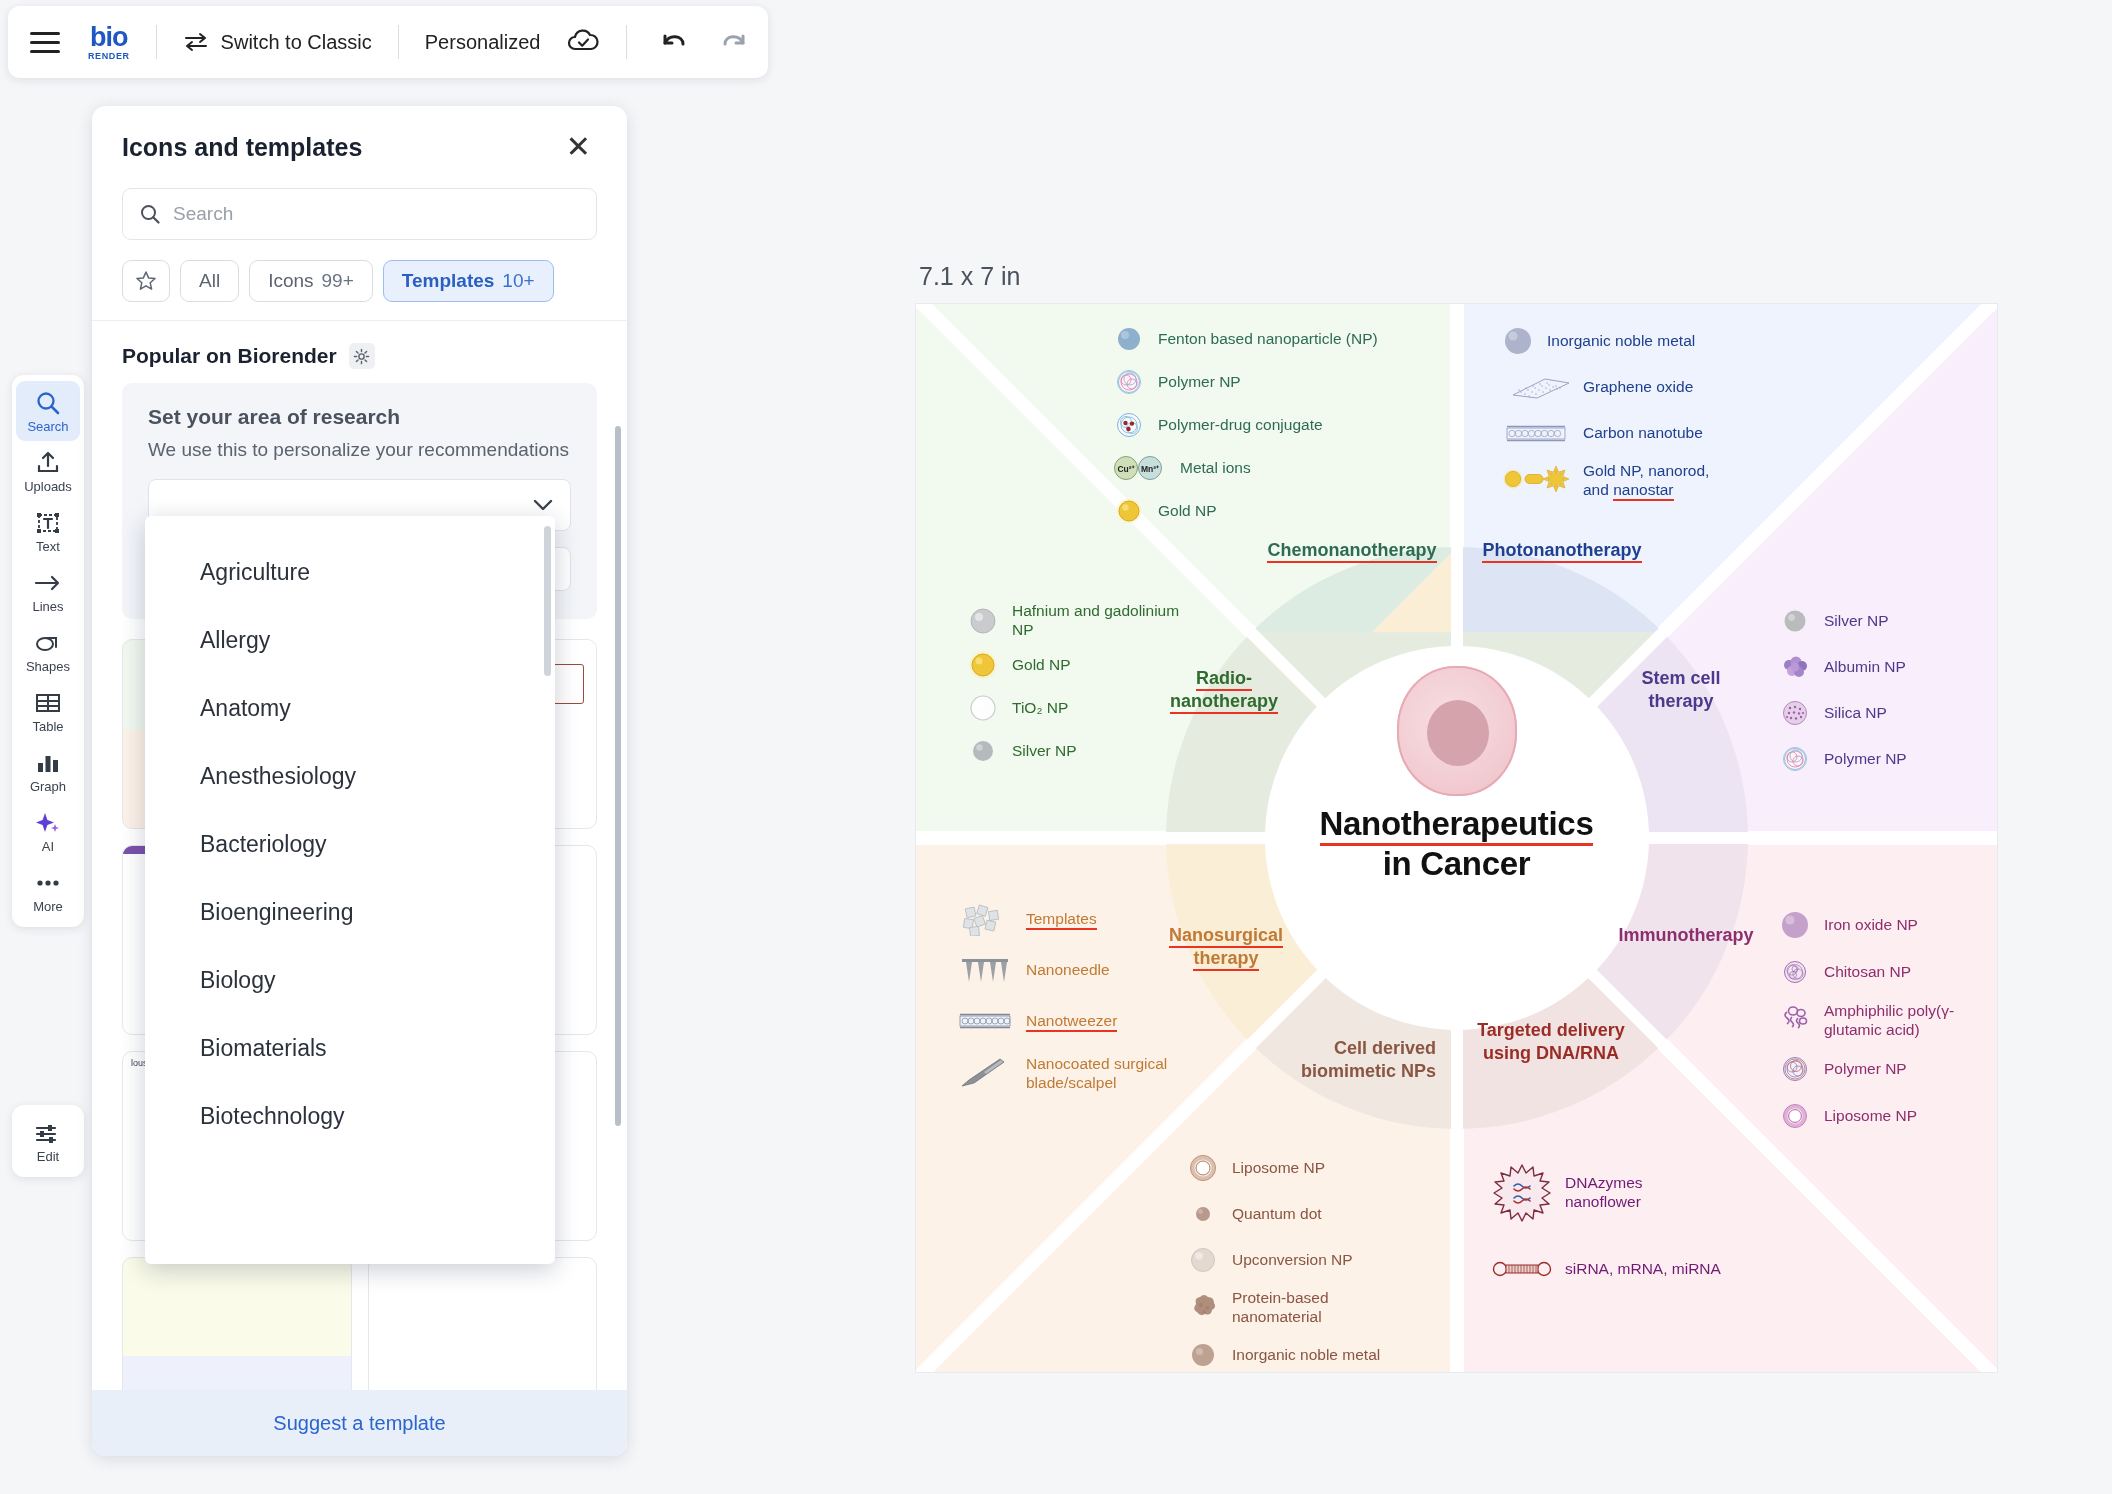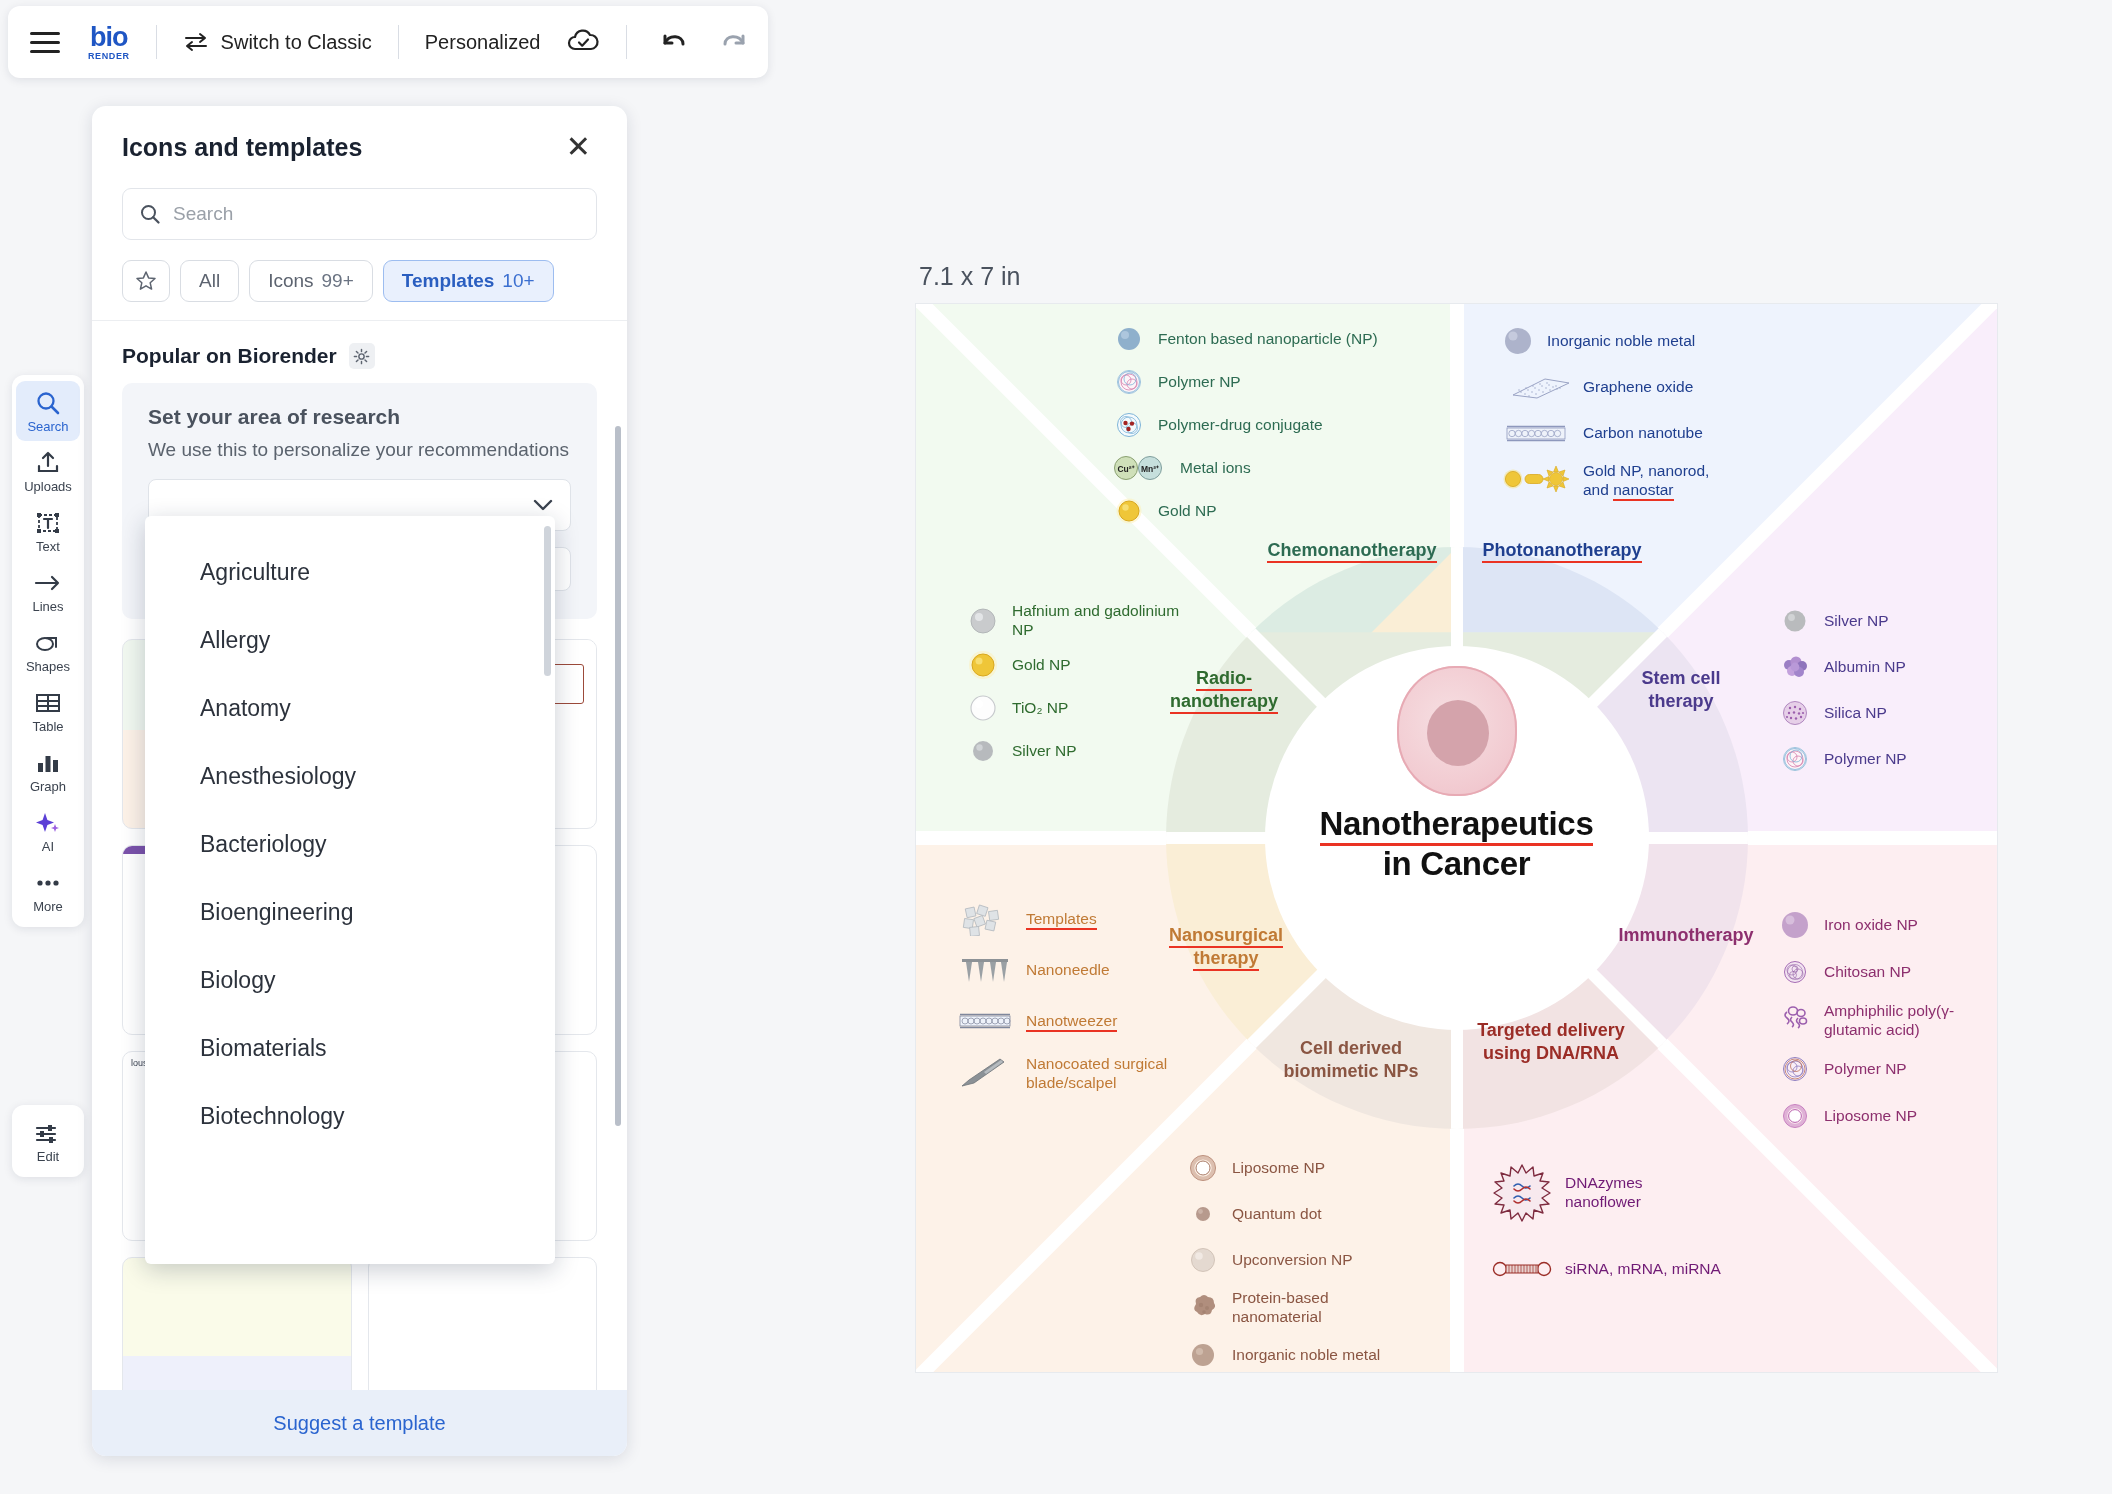--- a/index.html
+++ b/index.html
@@ -461,21 +461,21 @@
     </div>
     <div class="wlabel" style="left:700px;top:363px;width:130px;color:#4b3a8c;">
       <span>Stem cell therapy</span>
     </div>
     <div class="wlabel" style="left:690px;top:620px;width:160px;color:#8d2f6e;">
       <span>Immunotherapy</span>
     </div>
     <div class="wlabel" style="left:555px;top:715px;width:160px;color:#9b2d27;">
       <span>Targeted delivery using DNA/RNA</span>
     </div>
-    <div class="wlabel" style="left:350px;top:733px;width:170px;color:#8a5542;">
+    <div class="wlabel" style="left:350px;top:733px;width:170px;color:#8a5542;text-align:right;">
       <span>Cell derived biomimetic NPs</span>
     </div>
     <div class="wlabel" style="left:245px;top:620px;width:130px;color:#c07a35;">
       <span class="ul-red">Nanosurgical therapy</span>
     </div>
     <div class="wlabel" style="left:238px;top:363px;width:140px;color:#2f6b2f;">
       <span class="ul-red">Radio-nanotherapy</span>
     </div>
 
     <div id="centerbox">

